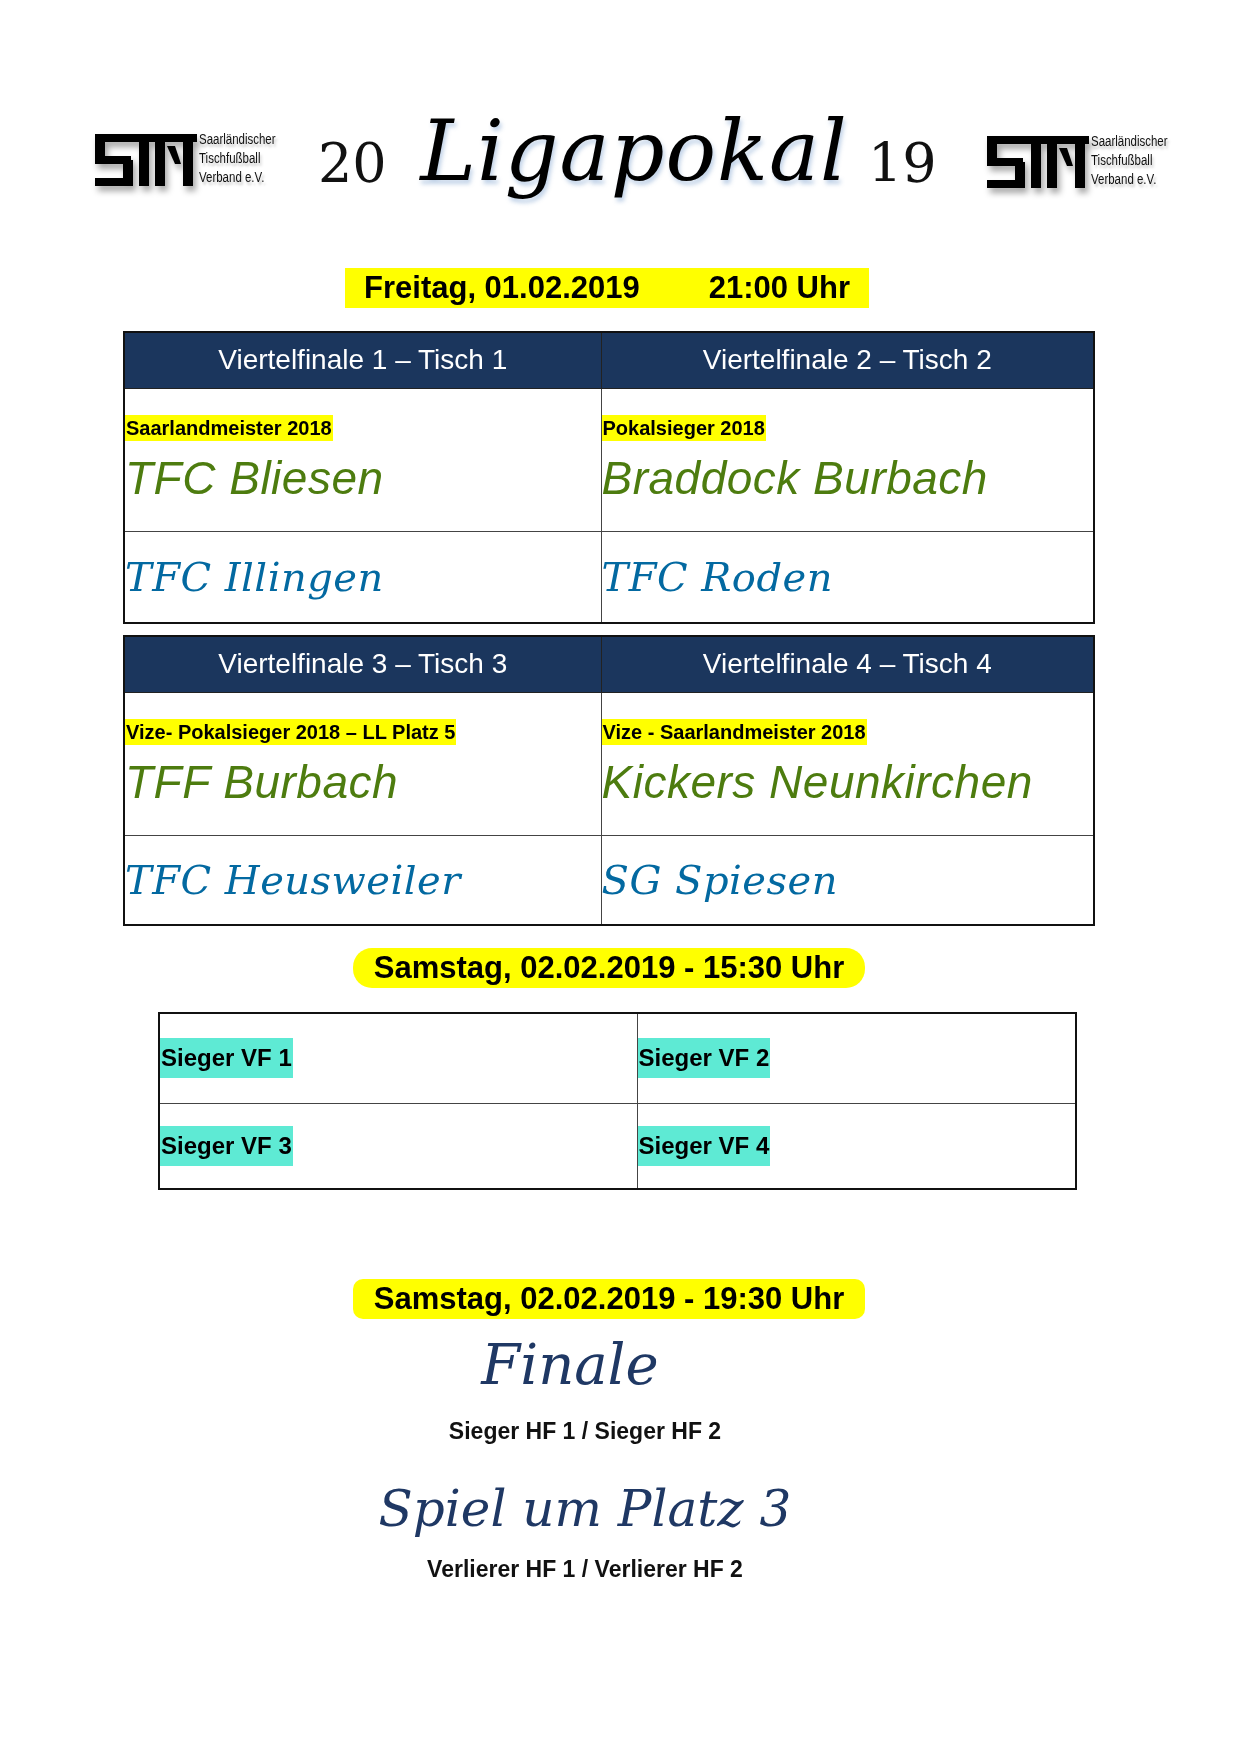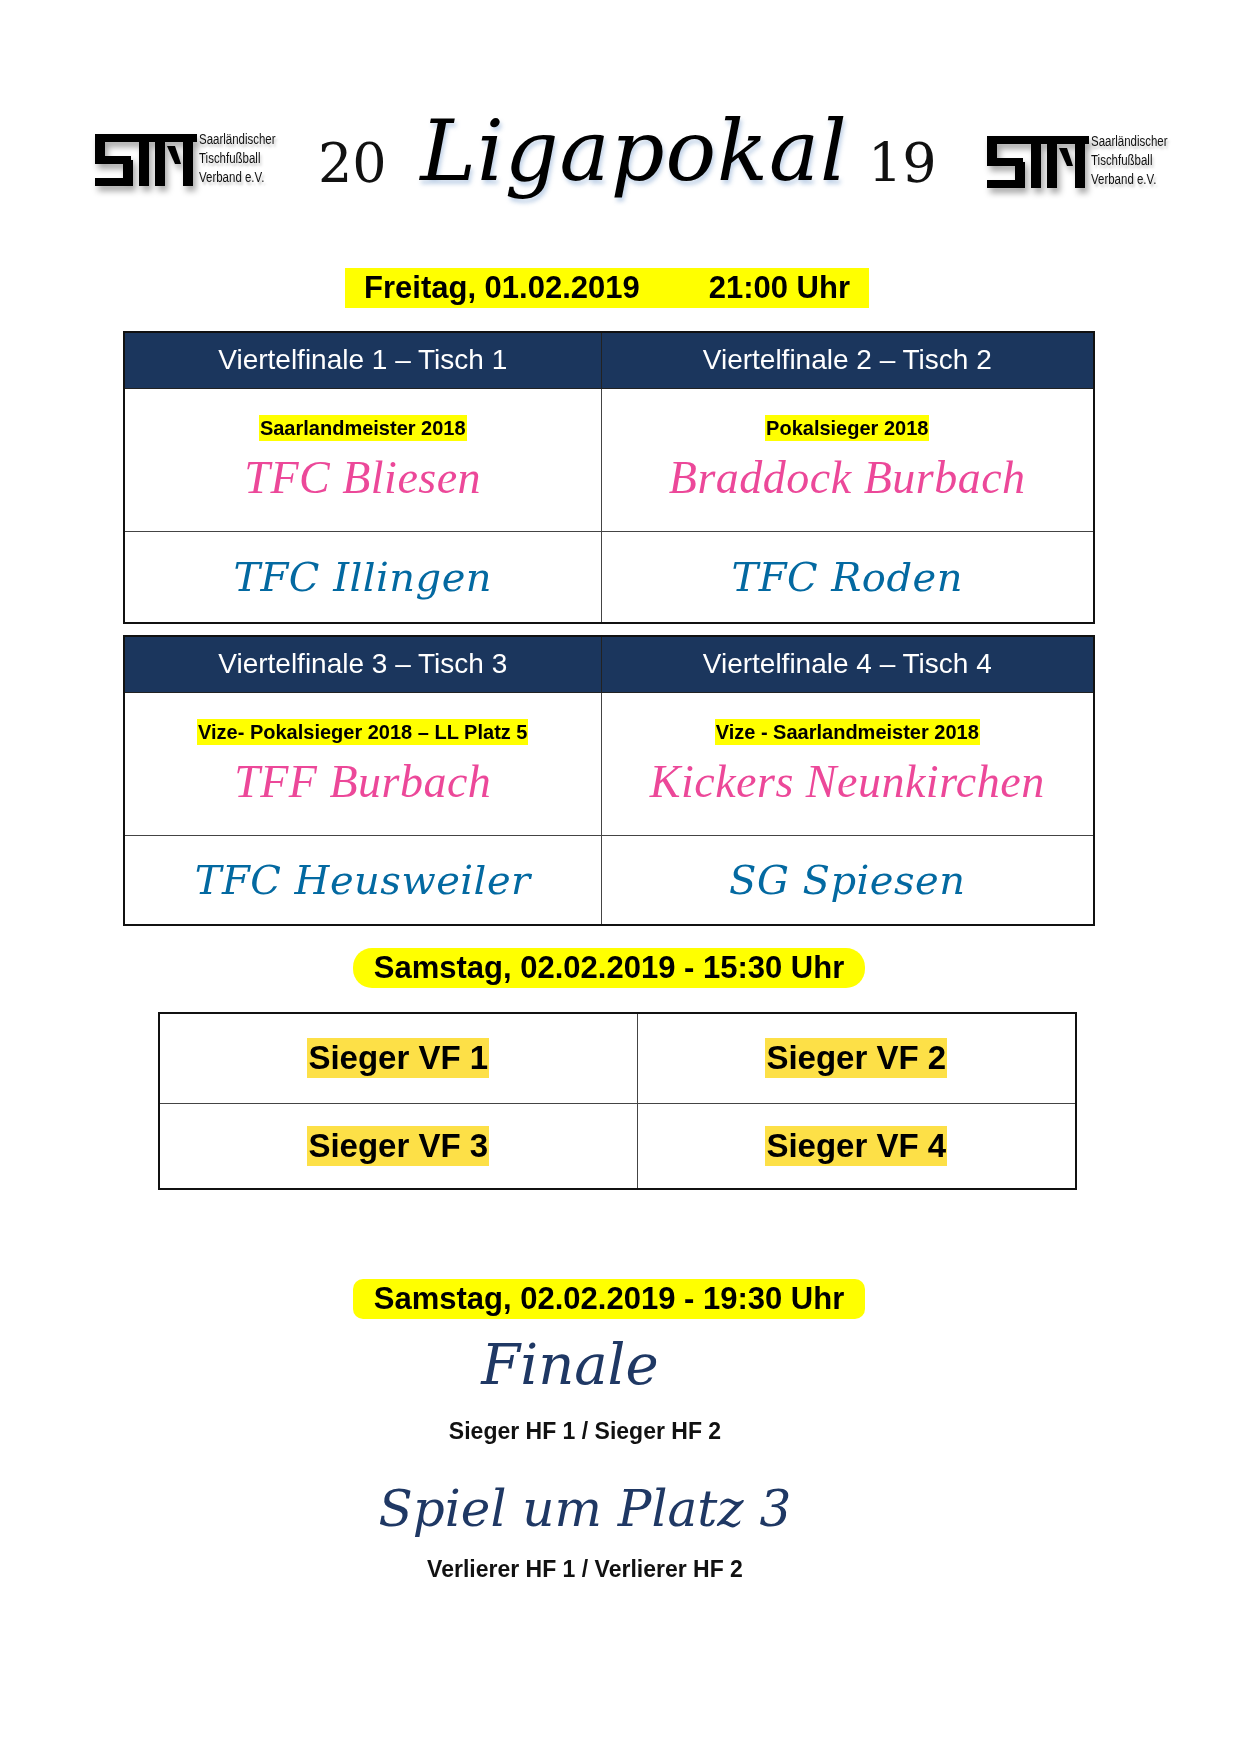--- a/index.html
+++ b/index.html
@@ -14,27 +14,27 @@
   
   .title-year { position:absolute; font-family:"DejaVu Serif", serif; font-size:54px; color:#111; top:132px; }
   .title-main { position:absolute; left:418px; top:102px; width:432px; text-align:center; font-family:"DejaVu Serif", serif; font-size:84px; color:#000000; letter-spacing:1px; font-style:italic; text-shadow: 2px 4px 4px rgba(79,129,189,0.35); }
 
   
   .band { position:absolute; background:#ffff00; font-weight:bold; font-size:31px; line-height:40px; white-space:pre; text-align:center; }
 
   
   table.grid { position:absolute; border-collapse:collapse; table-layout:fixed; }
   table.grid th { background:#1b365d; color:#ffffff; font-weight:normal; font-size:28px; border:1.5px solid #222; padding:0; }
-  table.grid td { border:1.5px solid #444; text-align:center; vertical-align:middle; padding:0; }
+  table.grid td { border:1.5px solid #444; vertical-align:middle; padding:0; }
   table.grid { border:2.5px solid #111; }
 
   .sub { display:inline-block; background:#ffff00; font-weight:bold; font-size:20px; line-height:26px; padding:0 1px; }
-  .team-blue { display:block; font-family:Liberation Serif, serif; font-size:46px; color:#ec4899; margin-top:10px; font-style:italic; letter-spacing:0.5px; }
+  .team-blue { display:block; font-family:Liberation Sans, sans-serif; font-size:46px; color:#4d7c0f; margin-top:10px; font-style:italic; letter-spacing:0.5px; }
   .team-red { display:block; font-family:"DejaVu Serif", serif; font-size:40px; color:#0369a1; font-style:italic; letter-spacing:0.5px; }
-  .winner { display:inline-block; background:#fde047; font-weight:bold; font-size:33px; line-height:40px; padding:0 1px; }
+  .winner { display:inline-block; background:#5eead4; font-weight:bold; font-size:24px; line-height:40px; padding:0 1px; }
 
   .final-head { position:absolute; left:0; width:1240px; text-align:center; font-family:"DejaVu Serif", serif; font-style:italic; color:#1f3864; }
   .final-sub { position:absolute; left:0; width:1240px; text-align:center; font-weight:bold; font-size:23px; color:#111; }
 </style>
 </head>
 <body>
 
 <div class="logo" style="left:95px; top:128px;">
   <div class="mark">
     <svg width="102" height="56" viewBox="0 0 102 56">

